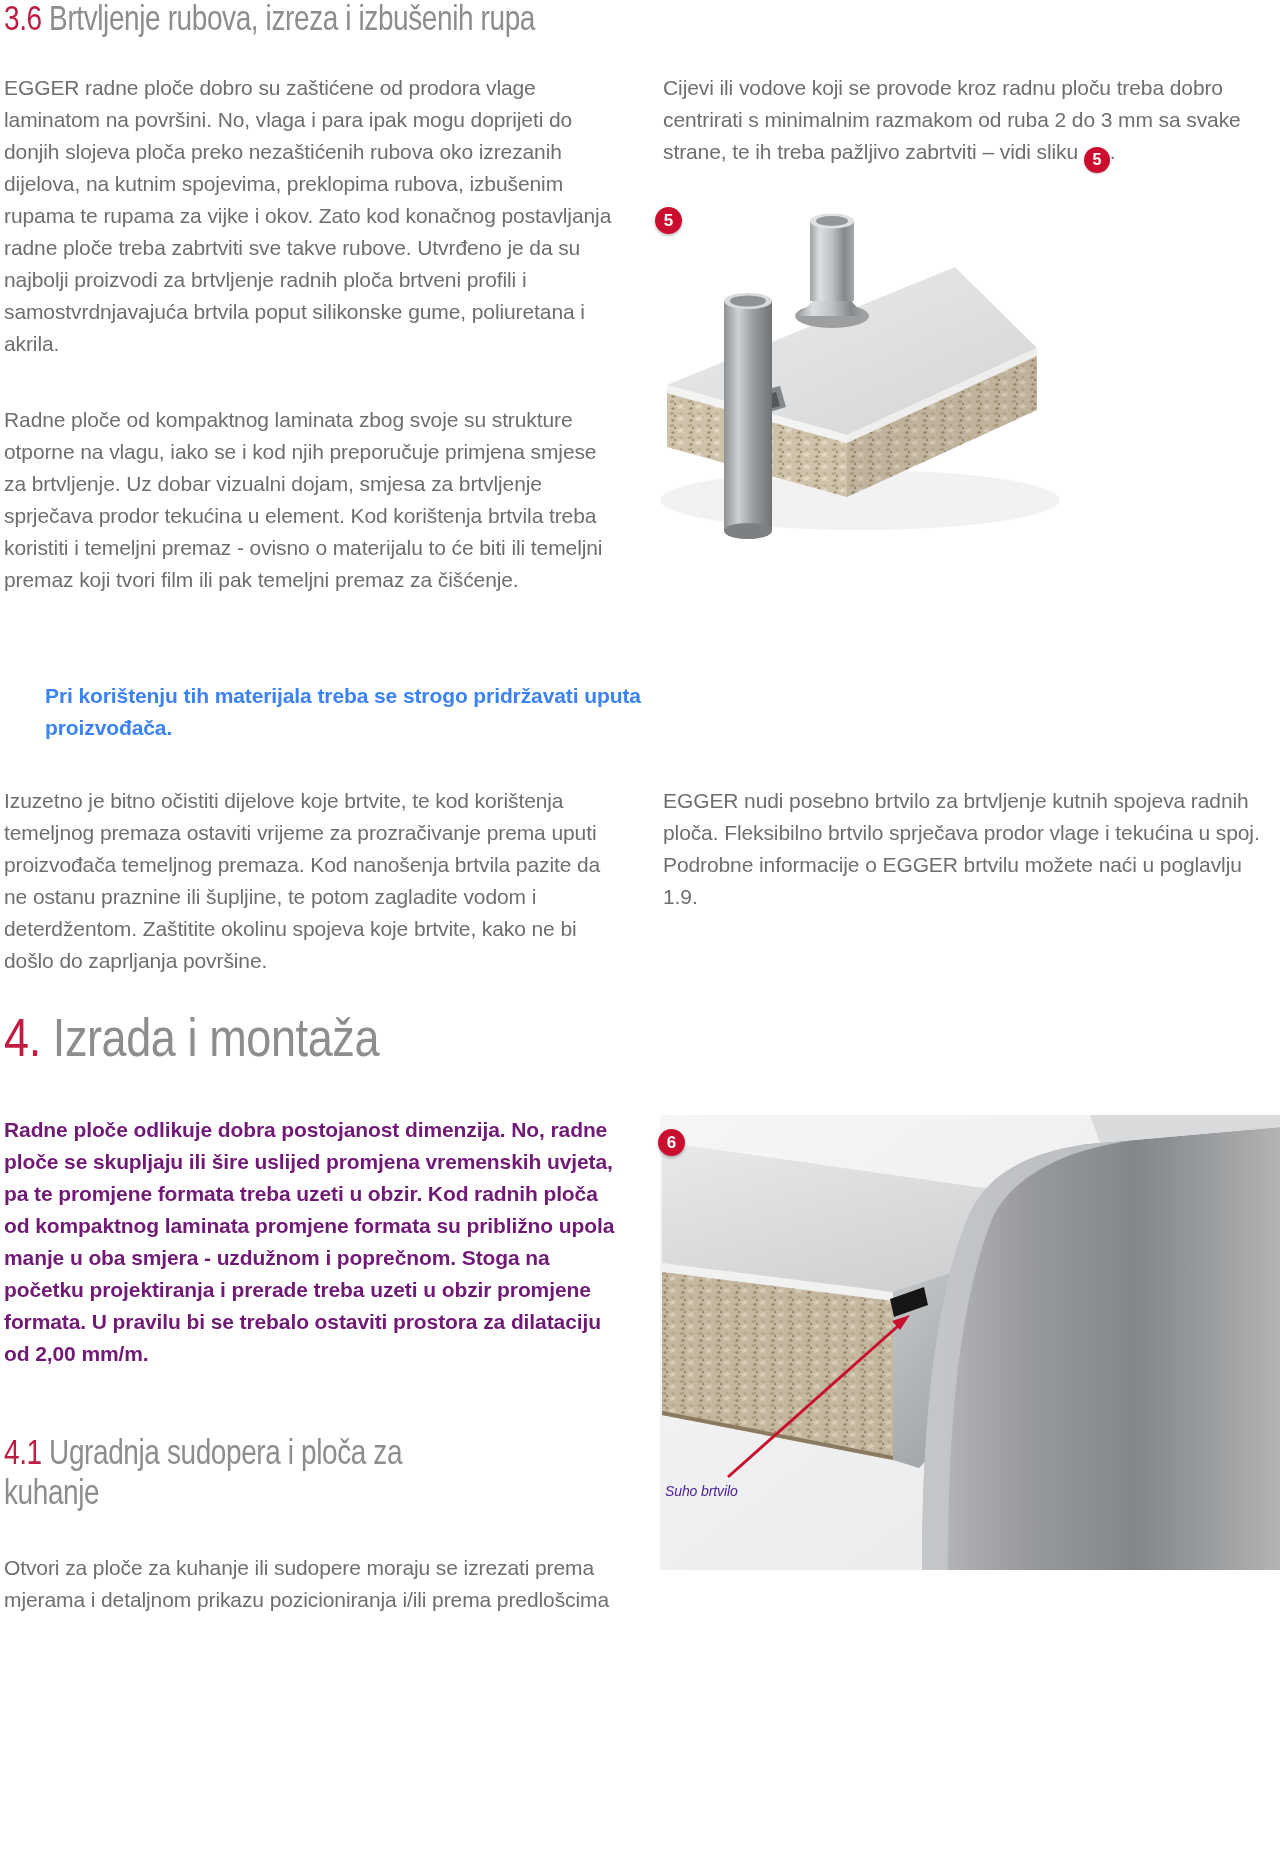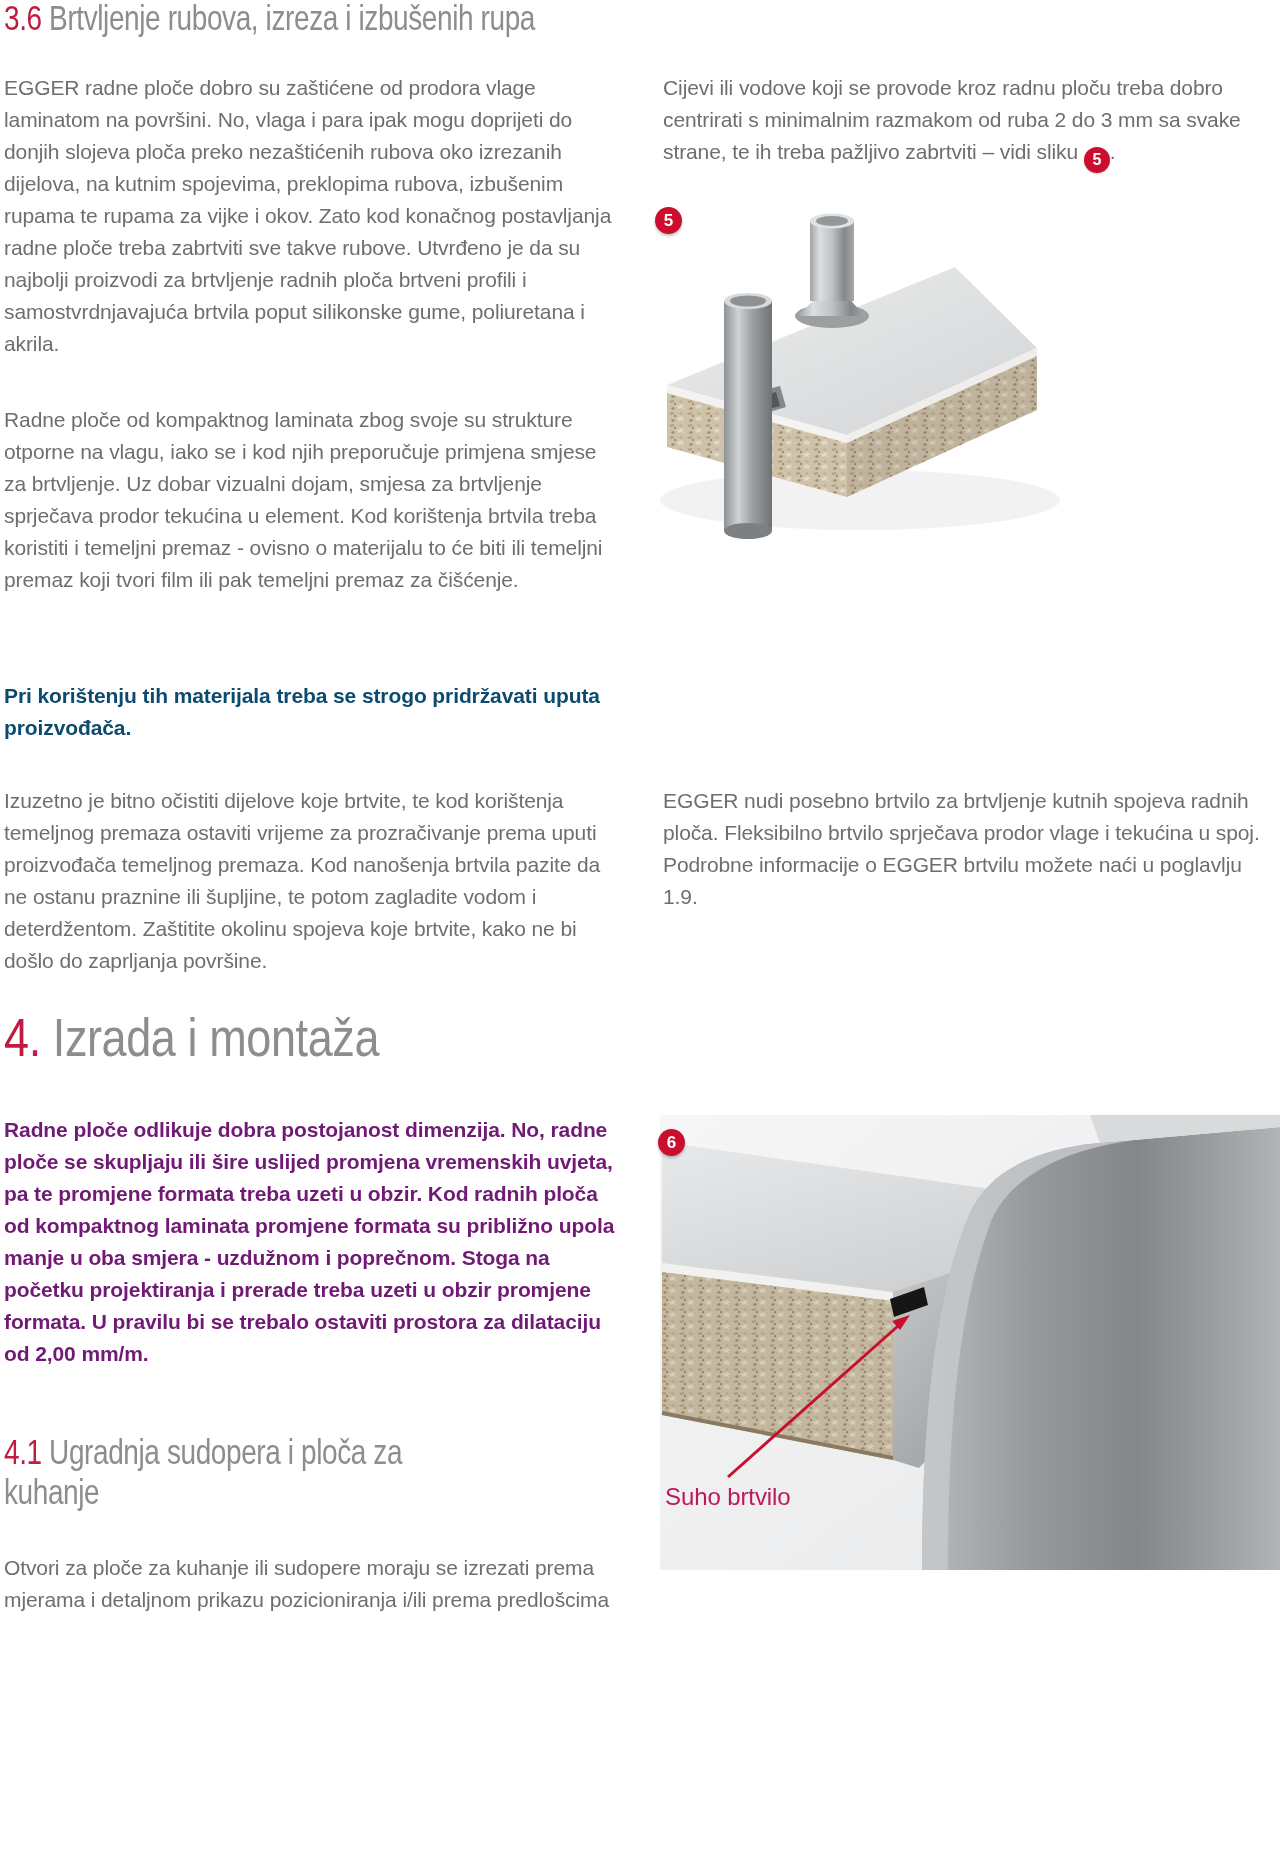--- a/index.html
+++ b/index.html
@@ -13,21 +13,21 @@
   }
   
   .abs{position:absolute;margin:0;}
   .col-left{left:4px;width:614px;}
   .col-right{left:663px;width:600px;}
   .body{
     font-size:21px;line-height:32px;color:#6e6e6e;
     letter-spacing:-0.1px;
   }
   .body.bold{font-weight:700;color:#701a75;}
-  .body.red-bold{font-weight:700;color:#0c4a6e;}
+  .body.red-bold{font-weight:700;color:#3b82f6;margin-left:41px;}
   .heading{
     font-weight:300;color:#8d8d8d;
     transform:scaleX(0.8);transform-origin:0 0;
     white-space:nowrap;letter-spacing:-0.5px;
   }
   .heading .num{color:#c11b42;}
   .h-36{font-size:35px;line-height:48px;}
   .h-4{font-size:53px;line-height:60px;transform:scaleX(0.85);}
   .h-41{font-size:35px;line-height:40px;white-space:normal;width:600px;}
   
@@ -40,22 +40,22 @@
   }
   .badge.inline{
     width:26px;height:26px;font-size:16px;vertical-align:-6px;
     box-shadow:0 1px 2px rgba(0,0,0,0.2);
   }
   .fig-badge{position:absolute;z-index:5;}
   
   .figure{position:absolute;}
   .figure svg{display:block;}
   .fig-caption{
-    position:absolute;font-size:24px;color:#be185d;
-    letter-spacing:-0.1px;white-space:nowrap;
+    position:absolute;font-size:14px;color:#4c1d95;
+    letter-spacing:-0.1px;white-space:nowrap;font-style:italic;
   }
   
   .footer-note{
     position:absolute;top:1838px;right:73px;
     font-size:24px;color:#a5a5a5;letter-spacing:0;
   }
   .page-num{
     position:absolute;top:1838px;right:3px;
     font-size:20px;color:#4f4f4f;font-weight:500;
   }

